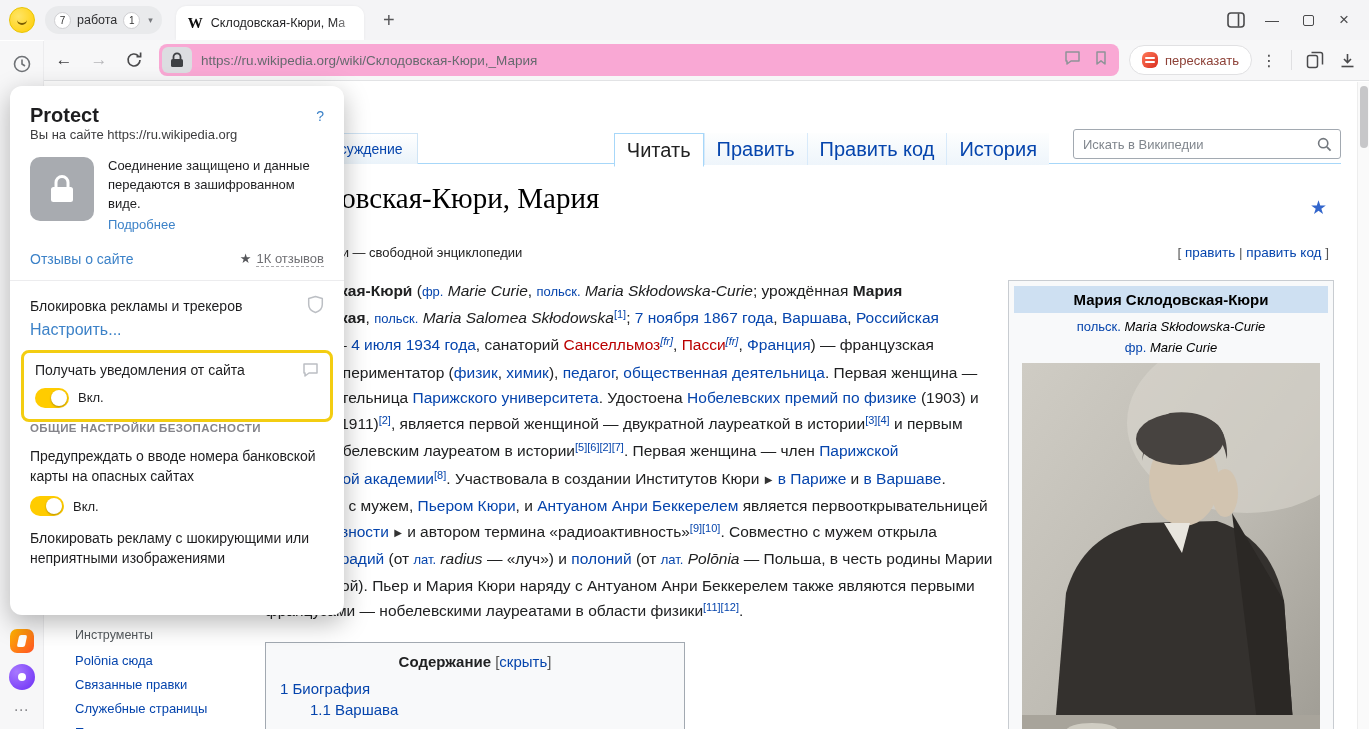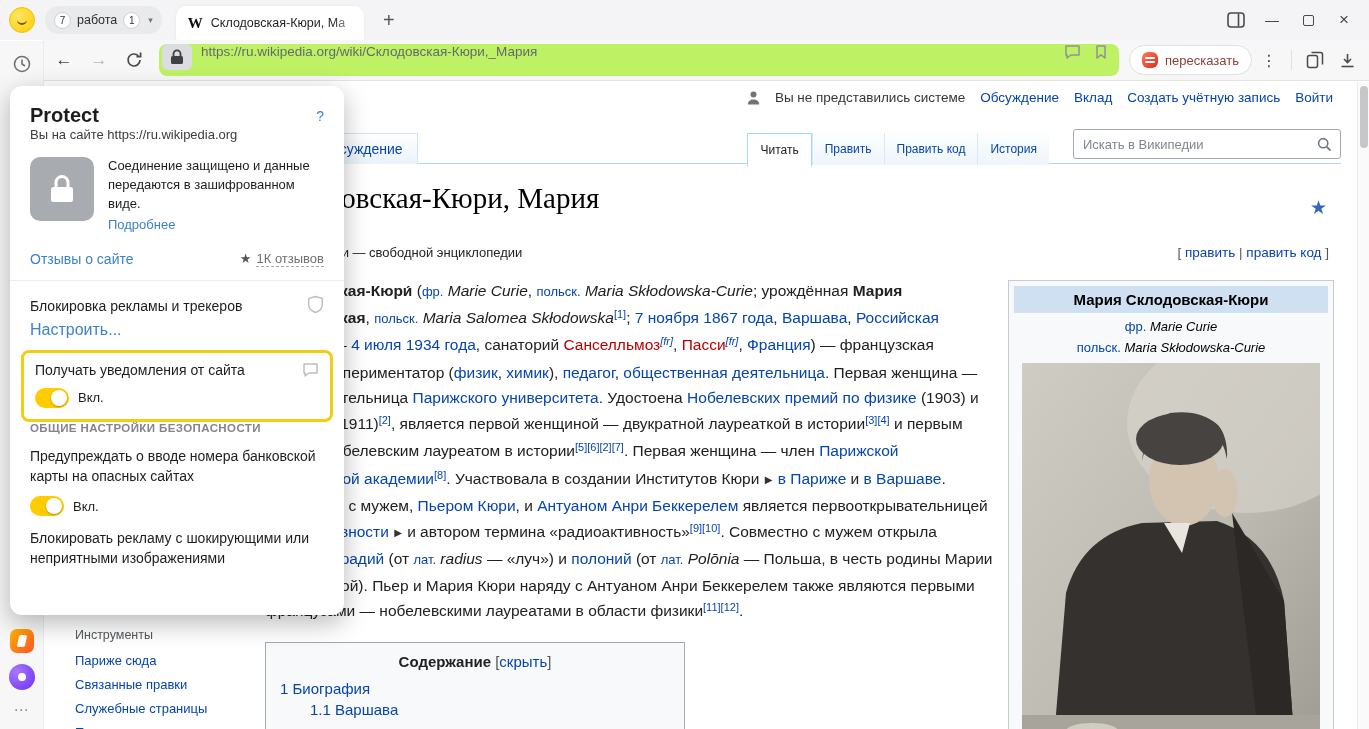--- a/index.html
+++ b/index.html
@@ -20,21 +20,21 @@
   .tab-fade{position:absolute;right:0;top:0;width:30px;height:100%;background:linear-gradient(to right,rgba(255,255,255,0),#fff 80%);border-radius:0 10px 0 0}
   .newtab{font-size:20px;color:#57575a;margin-left:12px;width:26px;height:26px;display:flex;align-items:center;justify-content:center;border-radius:6px}
   .wincontrols{margin-left:auto;display:flex;align-items:center;gap:18px;padding-right:16px;color:#4a4a4c}
   .wc{display:flex;align-items:center;justify-content:center;width:18px;height:18px;font-size:14px}
   .wc.max span{width:11px;height:11px;border:1.4px solid #4a4a4c;border-radius:2px;display:block}
   .wc.close{font-size:17px}
 
   .toolbar{position:absolute;left:44px;top:40px;right:0;height:41px;background:#f7f7f8;display:flex;align-items:center;border-bottom:1px solid #e2e3e5;padding-right:8px}
   .navbtn{width:30px;height:30px;display:flex;align-items:center;justify-content:center;border-radius:6px;color:#3f3f41;font-size:17px;margin-left:5px;flex:none}
   .navbtn.fwd{color:#b6b6b9}
-  .addressbar{flex:1;height:32px;background:#bef264;border-radius:8px;margin:0 10px;display:flex;align-items:flex-start;min-width:0}
+  .addressbar{flex:1;height:32px;background:#f9a8d4;border-radius:8px;margin:0 10px;display:flex;align-items:center;min-width:0}
   .lockbtn{width:30px;height:26px;margin-left:3px;border-radius:6px;background:#dcdde1;display:flex;align-items:center;justify-content:center;flex:none}
   .url{font-size:13.5px;color:#66696e;margin-left:9px;white-space:nowrap;overflow:hidden;flex:1}
   .bar-icons{display:flex;gap:13px;padding:0 11px;align-items:center}
   .rephrase{height:30px;border:1px solid #e1e1e3;background:#fff;border-radius:15px;display:flex;align-items:center;gap:7px;padding:0 12px;font-size:13px;color:#8d4137;flex:none}
   .rephrase-icon{width:16px;height:16px;border-radius:6px;background:linear-gradient(135deg,#ff7a59,#d92d20);position:relative;flex:none}
   .rephrase-icon::after{content:"";position:absolute;left:3px;top:5px;width:10px;height:2px;background:#fff;box-shadow:0 4px 0 #fff;border-radius:1px}
   .kebab{font-size:16px;color:#4a4a4c;margin:0 9px}
   .tooldivider{width:1px;height:20px;background:#e0e0e2;margin:0 5px}
   .toolicon{width:28px;height:28px;display:flex;align-items:center;justify-content:center;margin-left:4px;flex:none}
 
@@ -48,21 +48,21 @@
   .more-dots{color:#8a8a8e;font-size:15px;letter-spacing:1px}
 
   
   .page{position:absolute;left:44px;top:82px;right:12px;bottom:0;background:#fff;overflow:hidden}
   .wp-personal{position:absolute;top:8px;right:24px;display:flex;align-items:center;gap:15px;font-size:13.5px;white-space:nowrap}
   .wp-personal .notice{color:#33363a}
   .plink{color:#0645ad}
   .wp-head{position:absolute;top:44px;left:200px;right:16px;height:38px;border-bottom:1px solid #a7d7f9;display:flex;align-items:flex-end;justify-content:flex-end}
   .ns-tab{position:absolute;left:62px;bottom:-1px;height:31px;display:flex;align-items:center;padding:0 14px;color:#0645ad;font-size:14px;background:linear-gradient(#ffffff,#eaf3fa);border:1px solid #cfe4f5;border-bottom:none}
   .view-tabs{display:flex;height:31px;margin-bottom:-1px}
-  .vtab{display:flex;align-items:center;padding:16px 12px;font-size:12px;color:#0645ad;border-left:1px solid #d8eafa;background:linear-gradient(#fdfefe,#eef5fb)}
+  .vtab{display:flex;align-items:center;padding:16px 12px;font-size:20px;color:#0645ad;border-left:1px solid #d8eafa;background:linear-gradient(#fdfefe,#eef5fb)}
   .vtab.active{color:#222;background:#fff;border:1px solid #a7d7f9;border-bottom:1px solid #fff}
   .search-box{width:268px;height:30px;border:1px solid #a2a9b1;border-radius:3px;margin-left:24px;margin-bottom:4px;display:flex;align-items:center;background:#fff}
   .search-box input{border:none;outline:none;flex:1;font-size:13px;padding:0 9px;color:#333;font-family:inherit;min-width:0;background:transparent}
   .search-box input::placeholder{color:#80868d}
   .search-ic{padding-right:8px;display:flex}
   .fav-star{position:absolute;top:116px;right:30px;color:#36c;font-size:19px;line-height:1}
   .wp-title{position:absolute;left:221px;top:100px;font-family:"Liberation Serif","DejaVu Serif",serif;font-size:29px;font-weight:400;color:#000}
   .wp-tagline-row{position:absolute;left:221px;right:28px;top:163px;display:flex;justify-content:space-between;font-size:13px;color:#222}
   .edit-links{font-size:13.5px;white-space:nowrap}
   .wp-lead{position:absolute;left:221px;top:196px;width:728px;font-size:15.5px;line-height:25.5px;color:#202122;text-align:left}
@@ -209,31 +209,20 @@
     </span>
     <div class="strip-bottom">
       <span class="market-ic"></span>
       <span class="alice-ic"></span>
       <span class="more-dots">⋯</span>
     </div>
   </div>
 
   <div class="page">
 
-    <div class="wp-personal">
-      <svg width="13" height="14" viewBox="0 0 13 14">
-          <circle cx="6.5" cy="3.6" r="3" fill="#707478"></circle>
-          <path d="M.8 13.5c0-3.2 2.6-5 5.7-5s5.7 1.8 5.7 5z" fill="#707478"></path>
-        </svg>
-      <span class="notice">Вы не представились системе</span>
-      <span class="plink">Обсуждение</span>
-      <span class="plink">Вклад</span>
-      <span class="plink">Создать учётную запись</span>
-      <span class="plink">Войти</span>
-    </div>
 
     <div class="wp-head">
       <div class="ns-tab">Обсуждение</div>
       <div class="view-tabs">
         <span class="vtab active">Читать</span>
         <span class="vtab">Править</span>
         <span class="vtab">Править код</span>
         <span class="vtab">История</span>
       </div>
       <div class="search-box">
@@ -259,30 +248,30 @@
     <div class="wp-lead"><span class="seg b">Склодо́вская-Кюри́</span><span class="seg "> (</span><span class="seg a sm">фр.</span><span class="seg "> </span><span class="seg i">Marie Curie</span><span class="seg ">, </span><span class="seg a sm">польск.</span><span class="seg "> </span><span class="seg i">Maria Skłodowska-Curie</span><span class="seg ">; урождённая </span><span class="seg b">Мария Склодовская</span><span class="seg ">, </span><span class="seg a sm">польск.</span><span class="seg "> </span><span class="seg i">Maria Salomea Skłodowska</span><span class="seg s">[1]</span><span class="seg ">; </span><span class="seg a">7 ноября</span><span class="seg "> </span><span class="seg a">1867 года</span><span class="seg ">, </span><span class="seg a">Варшава</span><span class="seg ">, </span><span class="seg a">Российская империя</span><span class="seg "> — </span><span class="seg a">4 июля</span><span class="seg "> </span><span class="seg a">1934 года</span><span class="seg ">, санаторий </span><span class="seg r">Санселльмоз</span><span class="seg s i">[fr]</span><span class="seg ">, </span><span class="seg r">Пасси</span><span class="seg s i">[fr]</span><span class="seg ">, </span><span class="seg a">Франция</span><span class="seg ">) — французская учёная-экспериментатор (</span><span class="seg a">физик</span><span class="seg ">, </span><span class="seg a">химик</span><span class="seg ">), </span><span class="seg a">педагог</span><span class="seg ">, </span><span class="seg a">общественная деятельница</span><span class="seg ">. Первая женщина — преподавательница </span><span class="seg a">Парижского университета</span><span class="seg ">. Удостоена </span><span class="seg a">Нобелевских премий по физике</span><span class="seg "> (1903) и </span><span class="seg a">по химии</span><span class="seg "> (1911)</span><span class="seg s">[2]</span><span class="seg ">, является первой женщиной — двукратной лауреаткой в истории</span><span class="seg s">[3][4]</span><span class="seg "> и первым дважды нобелевским лауреатом в истории</span><span class="seg s">[5][6][2][7]</span><span class="seg ">. Первая женщина — член </span><span class="seg a">Парижской медицинской академии</span><span class="seg s">[8]</span><span class="seg ">. Участвовала в создании Институтов Кюри </span><span class="seg arr">▶</span><span class="seg "> </span><span class="seg a">в Париже</span><span class="seg "> и </span><span class="seg a">в Варшаве</span><span class="seg ">. Совместно с мужем, </span><span class="seg a">Пьером Кюри</span><span class="seg ">, и </span><span class="seg a">Антуаном Анри Беккерелем</span><span class="seg "> является первооткрывательницей </span><span class="seg a">радиоактивности</span><span class="seg "> </span><span class="seg arr">▶</span><span class="seg "> и автором термина «радиоактивность»</span><span class="seg s">[9][10]</span><span class="seg ">. Совместно с мужем открыла элементы </span><span class="seg a">радий</span><span class="seg "> (от </span><span class="seg a sm">лат.</span><span class="seg "> </span><span class="seg i">radius</span><span class="seg "> — «луч») и </span><span class="seg a">полоний</span><span class="seg "> (от </span><span class="seg a sm">лат.</span><span class="seg "> </span><span class="seg i">Polōnia</span><span class="seg "> — Польша, в честь родины Марии Склодовской). Пьер и Мария Кюри наряду с Антуаном Анри Беккерелем также являются первыми французами — нобелевскими лауреатами в области физики</span><span class="seg s">[11][12]</span><span class="seg ">.</span></div>
 
     <div class="toc">
       <div class="toc-header"><span class="seg b">Содержание</span><span class="seg g"> [</span><span class="seg a">скрыть</span><span class="seg g">]</span></div>
       <div class="toc-item">1 Биография</div>
       <div class="toc-item lvl2">1.1 Варшава</div>
     </div>
 
     <div class="wp-tools">
       <div class="tools-header">Инструменты</div>
-      <div class="tools-link">Париже сюда</div>
+      <div class="tools-link">Polōnia сюда</div>
       <div class="tools-link">Связанные правки</div>
       <div class="tools-link">Служебные страницы</div>
       <div class="tools-link">Постоянная ссылка</div>
     </div>
 
     <div class="infobox">
       <div class="infobox-title">Мария Склодовская-Кюри</div>
+      <div class="infobox-line"><span class="seg a sm">польск.</span><span class="seg "> </span><span class="seg i">Maria Skłodowska-Curie</span></div>
       <div class="infobox-line"><span class="seg a sm">фр.</span><span class="seg "> </span><span class="seg i">Marie Curie</span></div>
-      <div class="infobox-line"><span class="seg a sm">польск.</span><span class="seg "> </span><span class="seg i">Maria Skłodowska-Curie</span></div>
       <svg class="infobox-photo" viewBox="0 0 298 400" preserveAspectRatio="none">
         <defs>
           <linearGradient id="bgph" x1="0" y1="0" x2="1" y2="1">
             <stop offset="0" stop-color="#cfccc4"></stop>
               <stop offset="0.55" stop-color="#bdbab2"></stop>
               <stop offset="1" stop-color="#9d9a92"></stop>
           </linearGradient>
         </defs>
         <rect width="298" height="400" fill="url(#bgph)"></rect>
         <ellipse cx="225" cy="60" rx="120" ry="90" fill="#d8d5cd" opacity="0.6"></ellipse>

